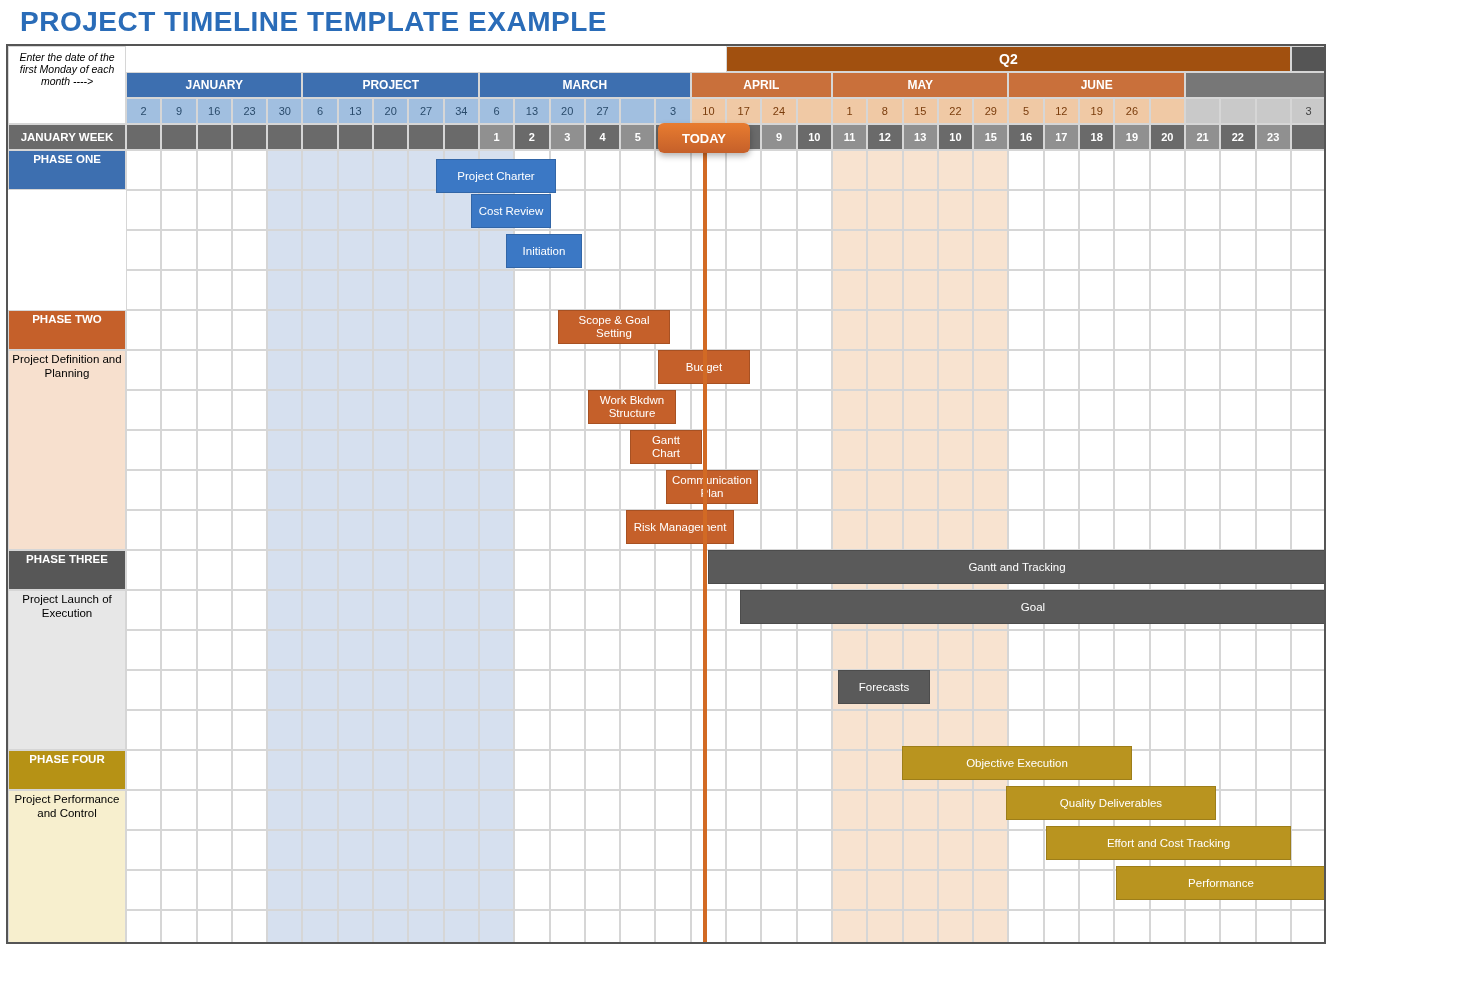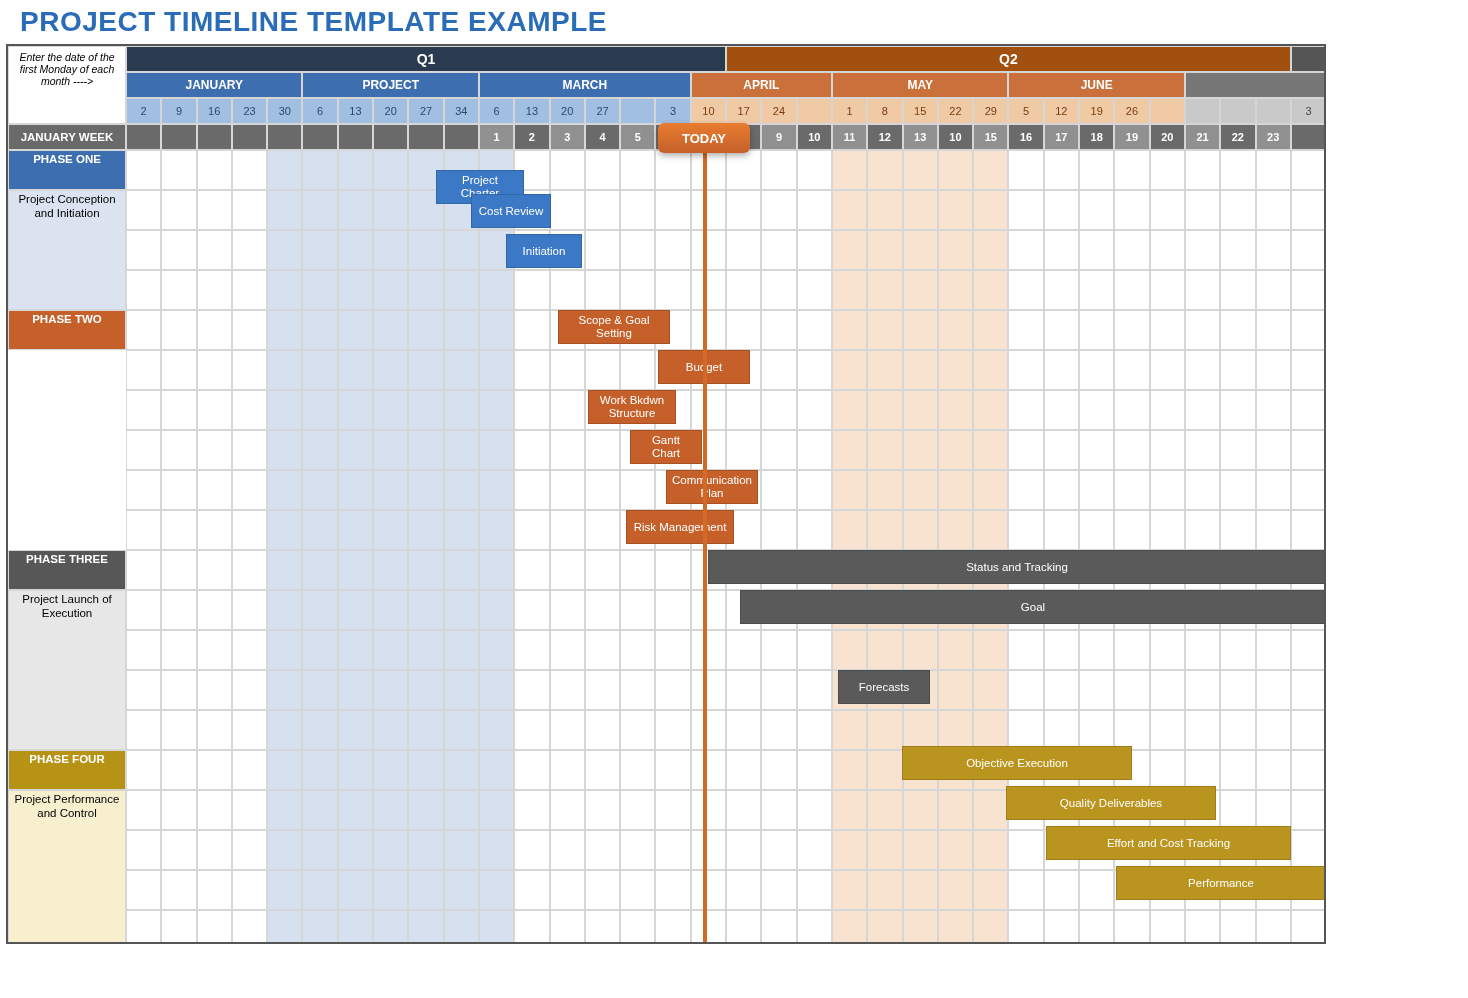--- a/index.html
+++ b/index.html
@@ -50,38 +50,37 @@
 </head>
 <body>
 
 <div class="title">PROJECT TIMELINE TEMPLATE EXAMPLE</div>
 
 <div class="frame">
 <div class="grid" id="grid" style="grid-template-rows: 26px 26px 26px 26px 40px 40px 40px 40px 40px 40px 40px 40px 40px 40px 40px 40px 40px 40px 40px 40px 40px 40px 40px 40px;">
 
   <div class="note">Enter the date of the first Monday of each month ----&gt;</div>
 
-  <div class="cell qtr q1">Q1</div>
   <div class="cell qtr q2">Q2</div>
   <div class="cell qtr q3"></div>
 
   <div class="cell mon m-jan">JANUARY</div>
   <div class="cell mon m-feb">PROJECT</div>
   <div class="cell mon m-mar">MARCH</div>
   <div class="cell mon m-apr">APRIL</div>
   <div class="cell mon m-may">MAY</div>
   <div class="cell mon m-jun">JUNE</div>
   <div class="cell mon m-jul"></div>
 
   <div class="cell pwlabel">JANUARY WEEK</div>
 
   <div class="side phase ph1" style="grid-row:5">PHASE ONE</div>
-  <div class="side sub1" style="grid-row:6/span 3">Project Conception and Initiation</div>
 
   <div class="side phase ph2" style="grid-row:9">PHASE TWO</div>
+  <div class="side sub2" style="grid-row:10/span 5">Project Definition and Planning</div>
 
   <div class="side phase ph3" style="grid-row:15">PHASE THREE</div>
   <div class="side sub3" style="grid-row:16/span 4">Project Launch of Execution</div>
 
   <div class="side phase ph4" style="grid-row:20">PHASE FOUR</div>
   <div class="side sub4" style="grid-row:21/span 4">Project Performance and Control</div>
 
 <div class="cell day" style="grid-column: 2;">2</div>
       <div class="cell day" style="grid-column: 3;">9</div>
       <div class="cell day" style="grid-column: 4;">16</div>
@@ -826,32 +825,32 @@
       <div class="cell" style="grid-area: 24 / 29;"></div>
       <div class="cell" style="grid-area: 24 / 30;"></div>
       <div class="cell" style="grid-area: 24 / 31;"></div>
       <div class="cell" style="grid-area: 24 / 32;"></div>
       <div class="cell" style="grid-area: 24 / 33;"></div>
       <div class="cell" style="grid-area: 24 / 34;"></div>
       <div class="cell" style="grid-area: 24 / 35;"></div>
     </div>
 
 <div style="position:absolute;top:104px;left:118px;right:0;bottom:0">
-  <div class="task c-blue" style="top:20px;left:310px;width:88px">Project Charter</div>
+  <div class="task c-blue" style="top:9px;left:310px;width:120px">Project Charter</div>
   <div class="task c-blue" style="top:44px;left:345px;width:80px">Cost Review</div>
   <div class="task c-blue" style="top:84px;left:380px;width:76px">Initiation</div>
 
   <div class="task c-orange" style="top:160px;left:432px;width:112px">Scope &amp; Goal Setting</div>
   <div class="task c-orange" style="top:200px;left:532px;width:92px">Budget</div>
   <div class="task c-orange" style="top:240px;left:462px;width:88px">Work Bkdwn Structure</div>
   <div class="task c-orange" style="top:280px;left:504px;width:72px">Gantt Chart</div>
   <div class="task c-orange" style="top:320px;left:540px;width:92px">Communication Plan</div>
   <div class="task c-orange" style="top:360px;left:500px;width:108px">Risk Management</div>
 
-  <div class="task c-gray" style="top:400px;left:582px;width:618px">Status  and Tracking</div>
+  <div class="task c-gray" style="top:400px;left:582px;width:618px">Gantt  and Tracking</div>
   <div class="task c-gray" style="top:440px;left:614px;width:586px">Goal</div>
   <div class="task c-gray" style="top:520px;left:712px;width:92px">Forecasts</div>
 
   <div class="task c-gold" style="top:596px;left:776px;width:230px">Objective Execution</div>
   <div class="task c-gold" style="top:636px;left:880px;width:210px">Quality Deliverables</div>
   <div class="task c-gold" style="top:676px;left:920px;width:245px">Effort and Cost Tracking</div>
   <div class="task c-gold" style="top:716px;left:990px;width:210px">Performance</div>
 </div>
 
 <div class="today-tab">TODAY</div>

